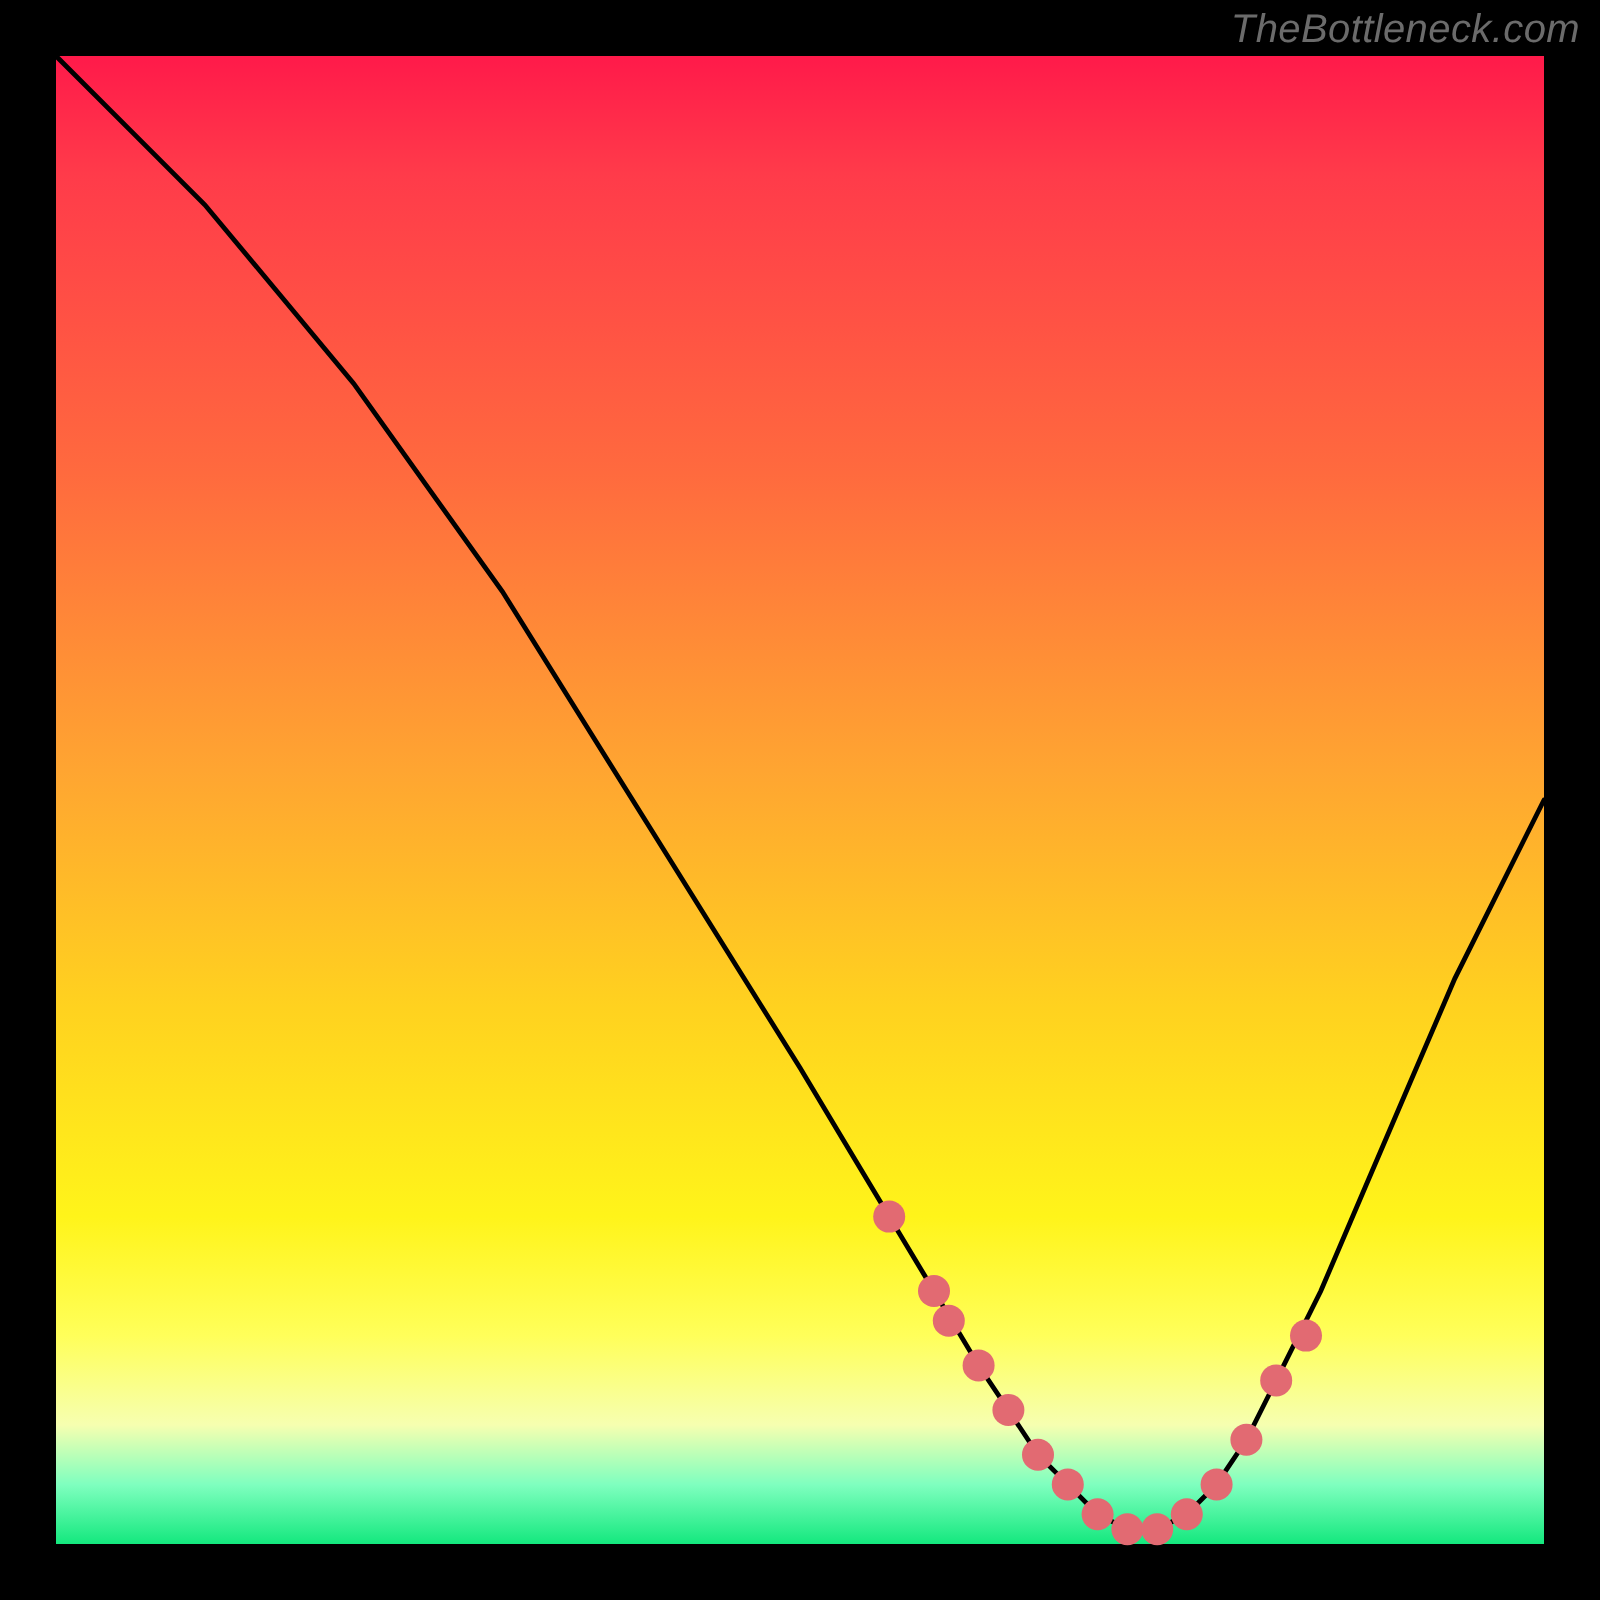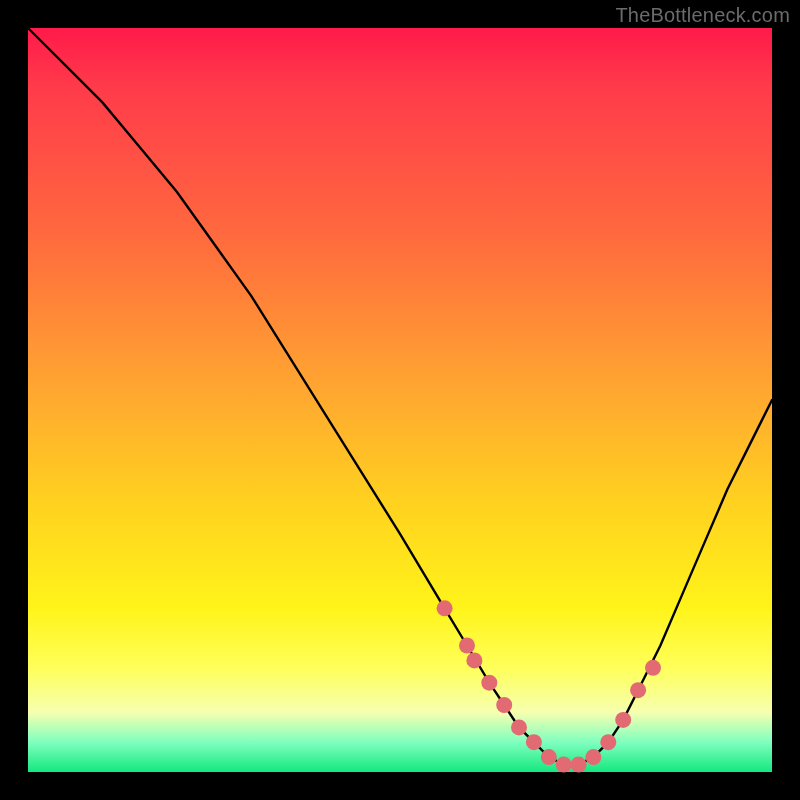--- a/index.html
+++ b/index.html
@@ -42,20 +42,21 @@
   }
   .attribution {
     position: absolute;
     top: 4px;
     right: 10px;
     color: #6b6b6b;
     font-size: 20px;
     font-weight: 500;
     letter-spacing: 0.2px;
     user-select: none;
+    font-style: italic;
   }
   svg.curve {
     position: absolute;
     left: 0;
     top: 0;
     width: 744px;
     height: 744px;
     overflow: visible;
   }
   .curve path {

